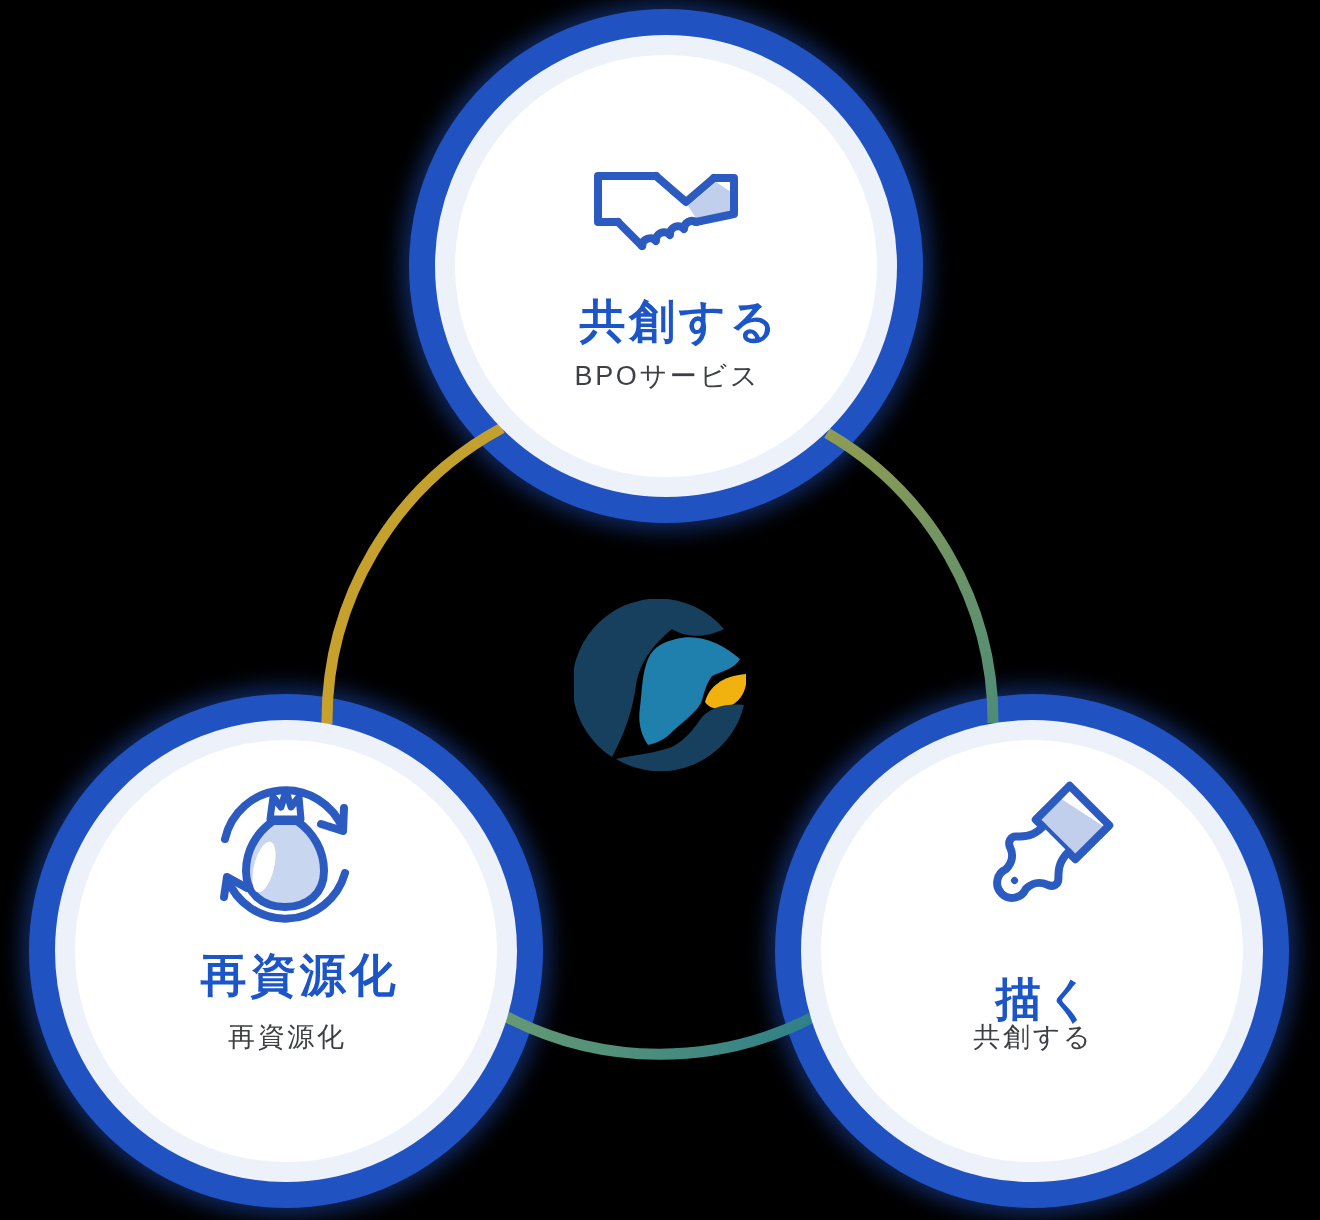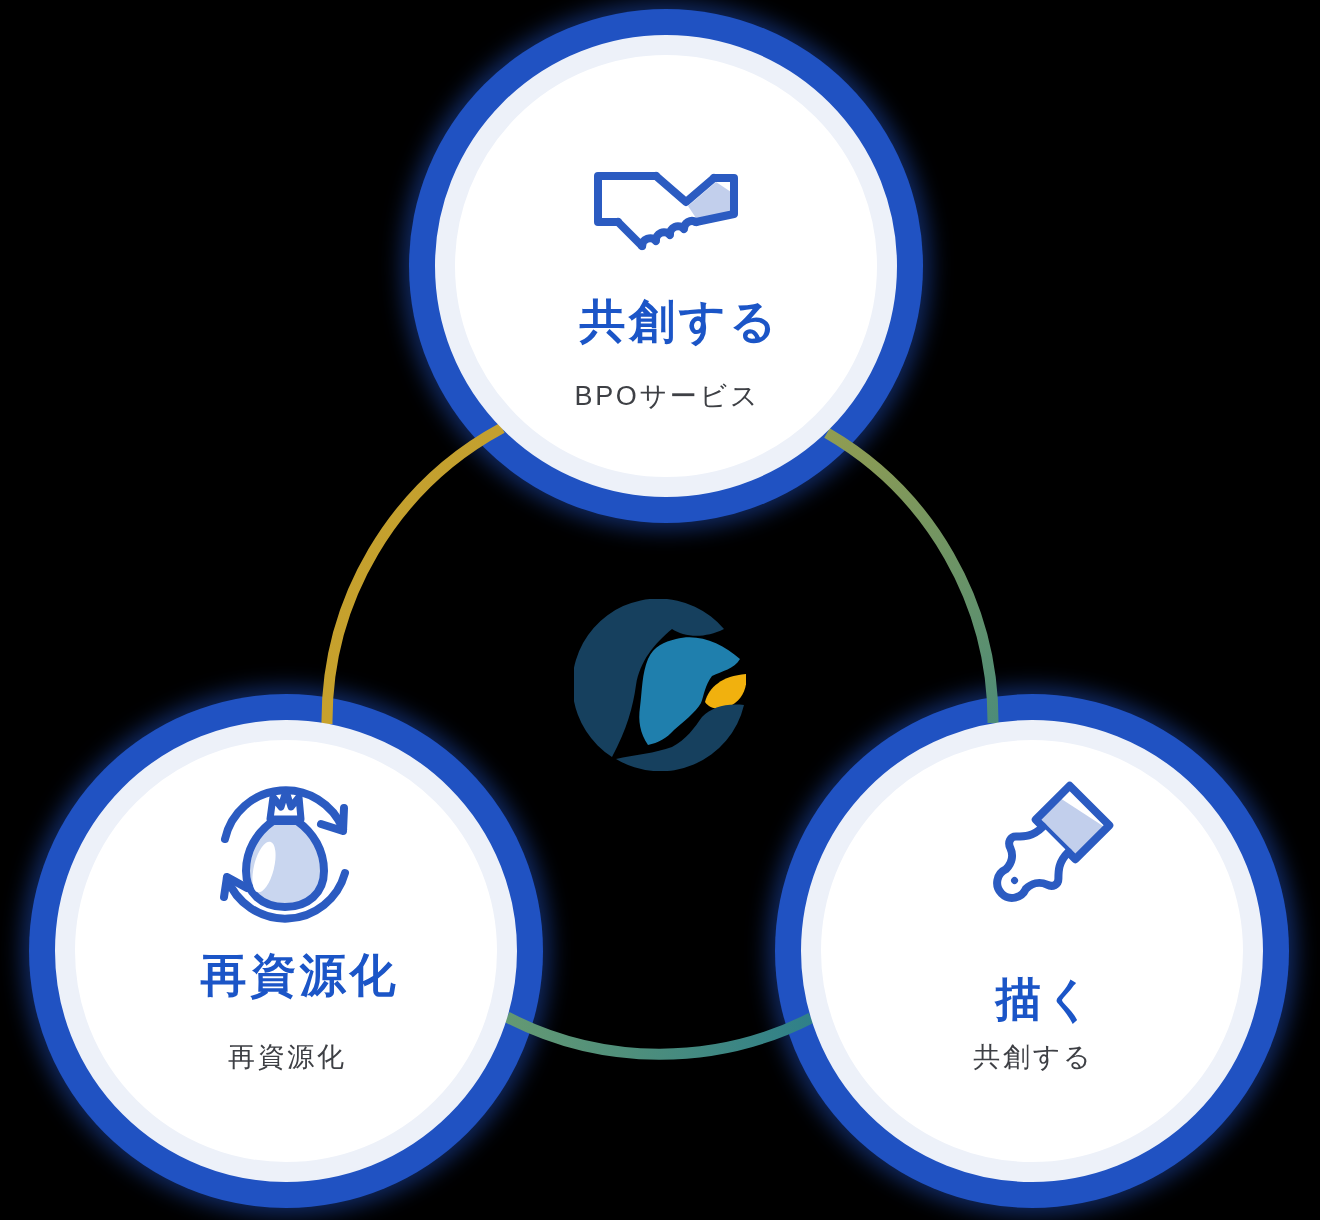--- a/index.html
+++ b/index.html
@@ -28,21 +28,21 @@
   #inner-right{left:801px;top:720px;}
   .node-icon{position:absolute;}
   .node-title{
     position:absolute;left:12px;width:422px;text-align:center;
     font-size:46px;line-height:56px;font-weight:700;color:#1B55C7;
     letter-spacing:0.08em;text-indent:0.08em;white-space:nowrap;
   }
   .node-subtitle{
     position:absolute;left:0;width:422px;text-align:center;
     font-size:27px;line-height:34px;font-weight:400;color:#3E4045;
-    letter-spacing:0.10em;text-indent:0.10em;margin-top:20px;
+    letter-spacing:0.10em;text-indent:0.10em;
   }
   .node-subtitle span{display:block;}
   #inner-top  .node-icon{left:131px;top:105px;}
   #inner-top  .node-title{top:238px;}
   #inner-top  .node-subtitle{top:304px;}
   #inner-left .node-icon{left:125px;top:35px;}
   #inner-left .node-title{top:207px;}
   #inner-left .node-subtitle{top:280px;}
   #inner-right .node-icon{left:139px;top:35px;}
   #inner-right .node-title{top:207px;margin-top:24px;}

